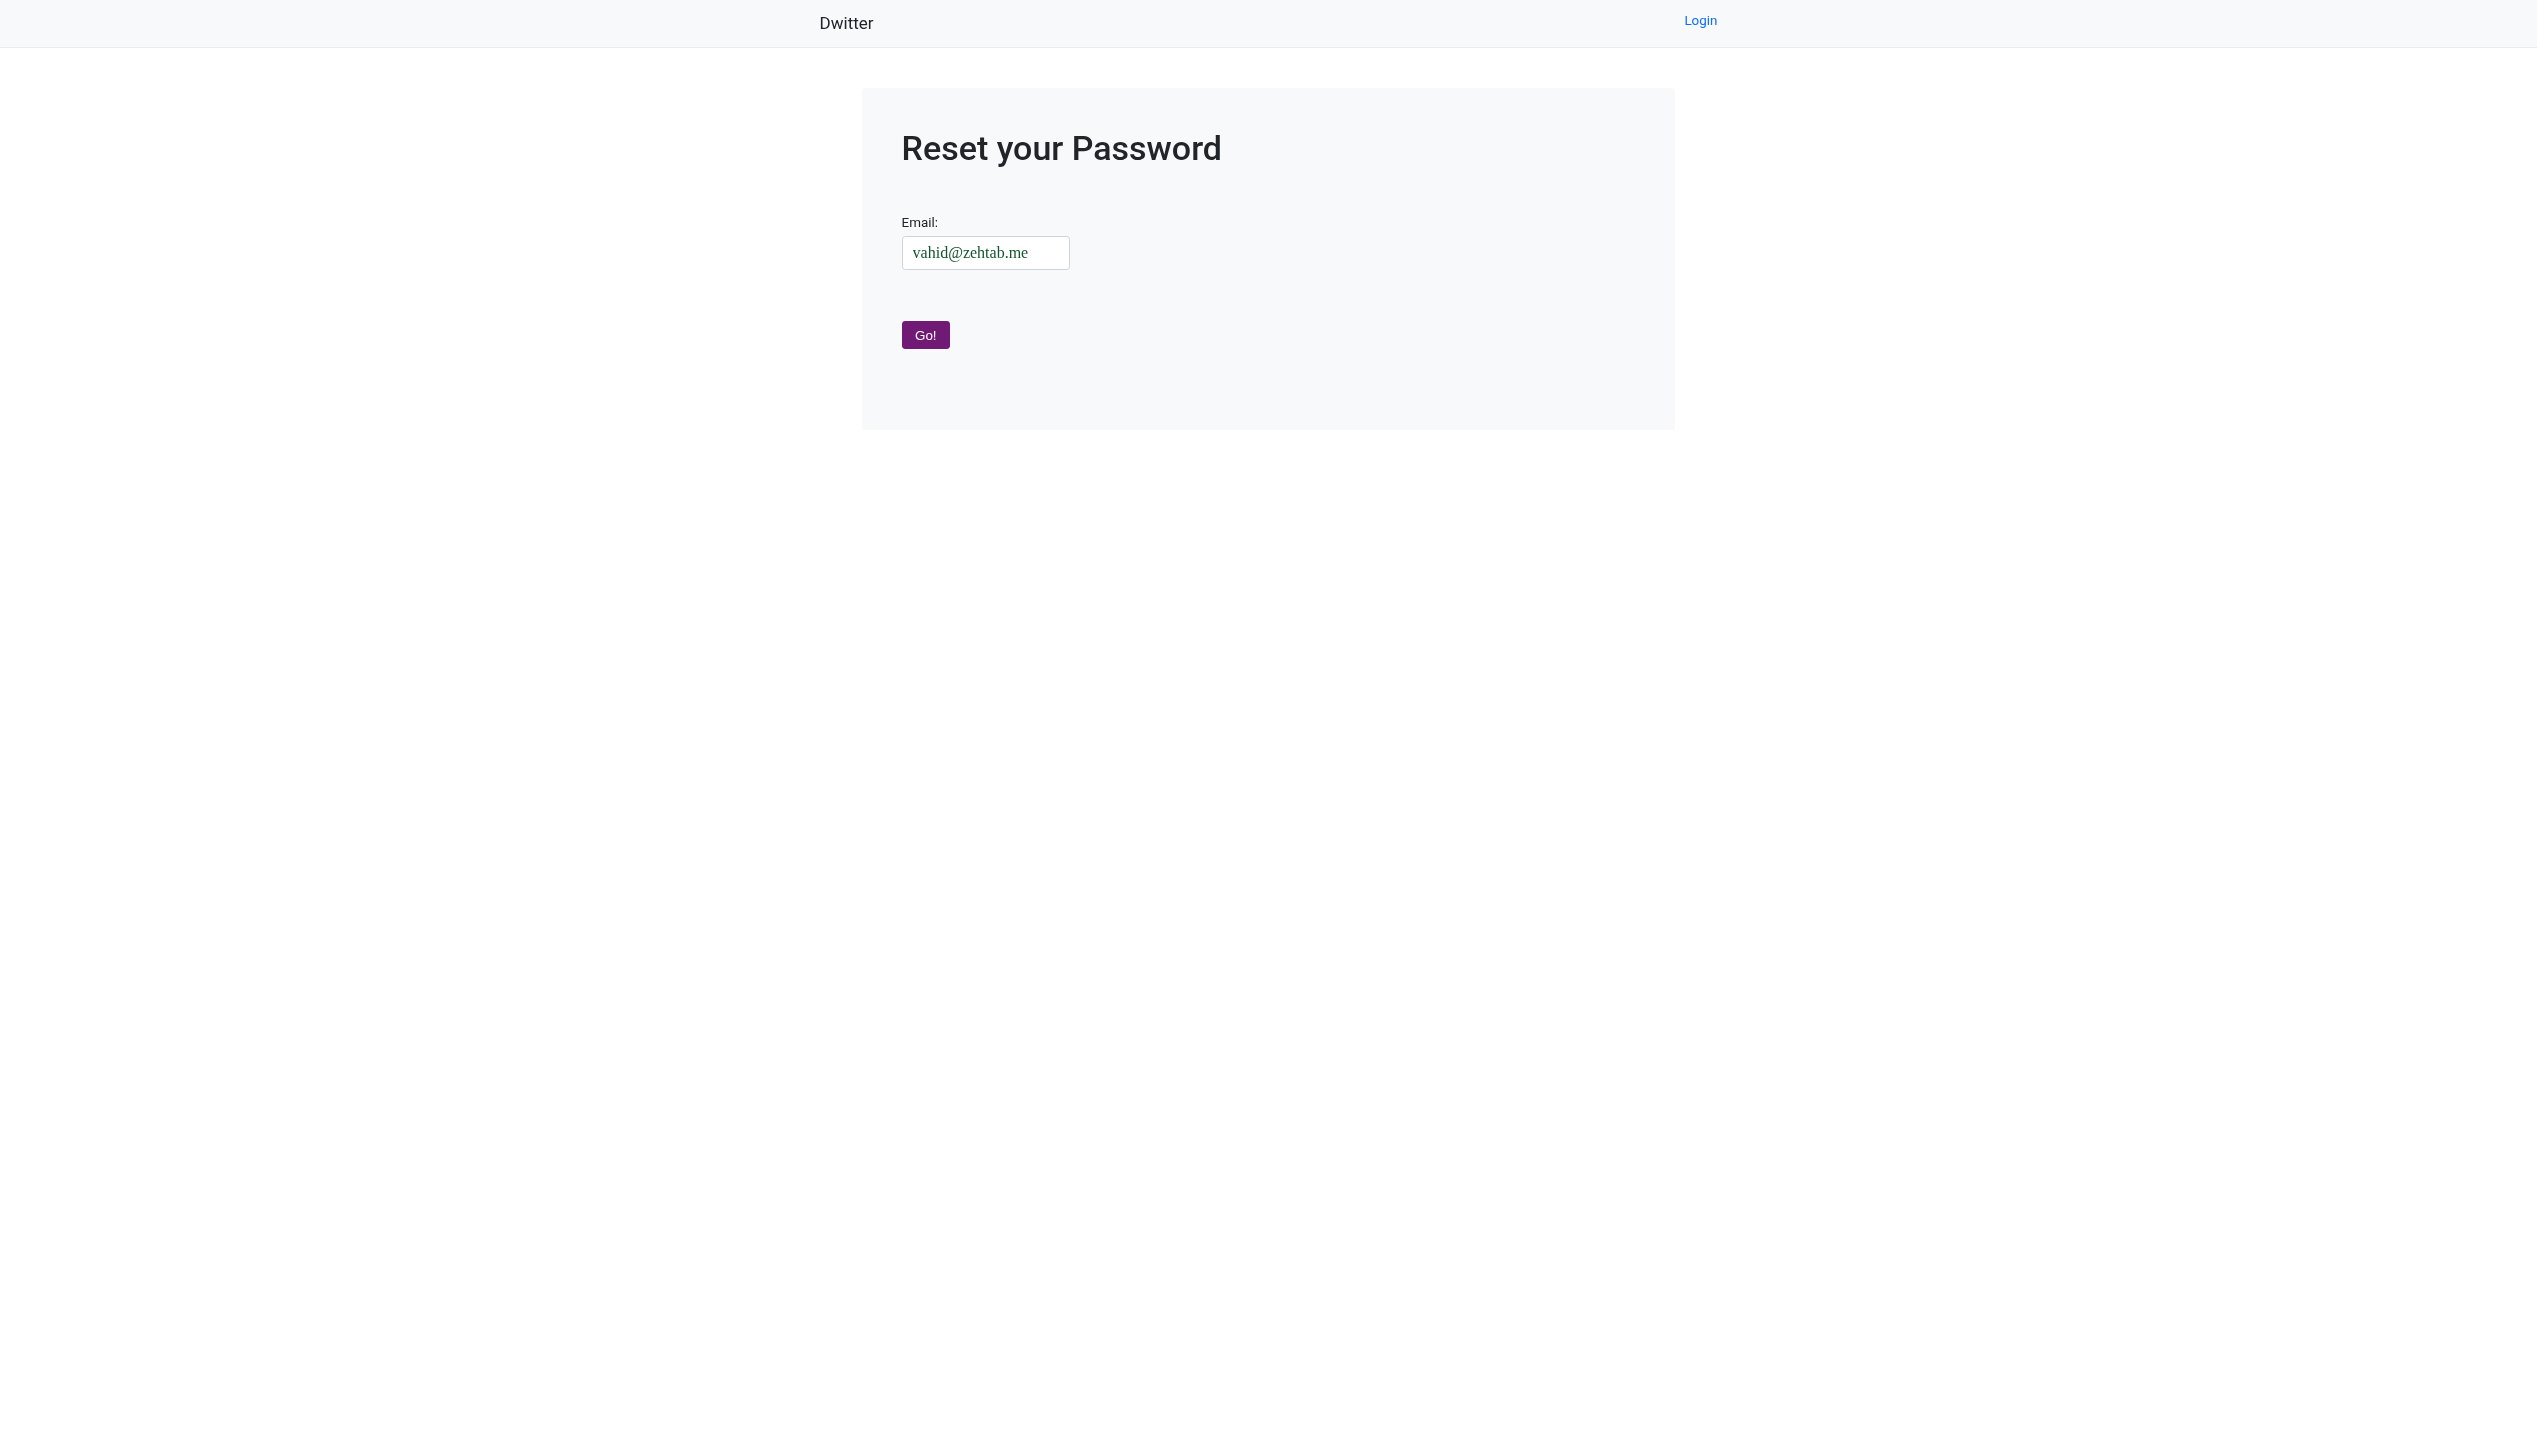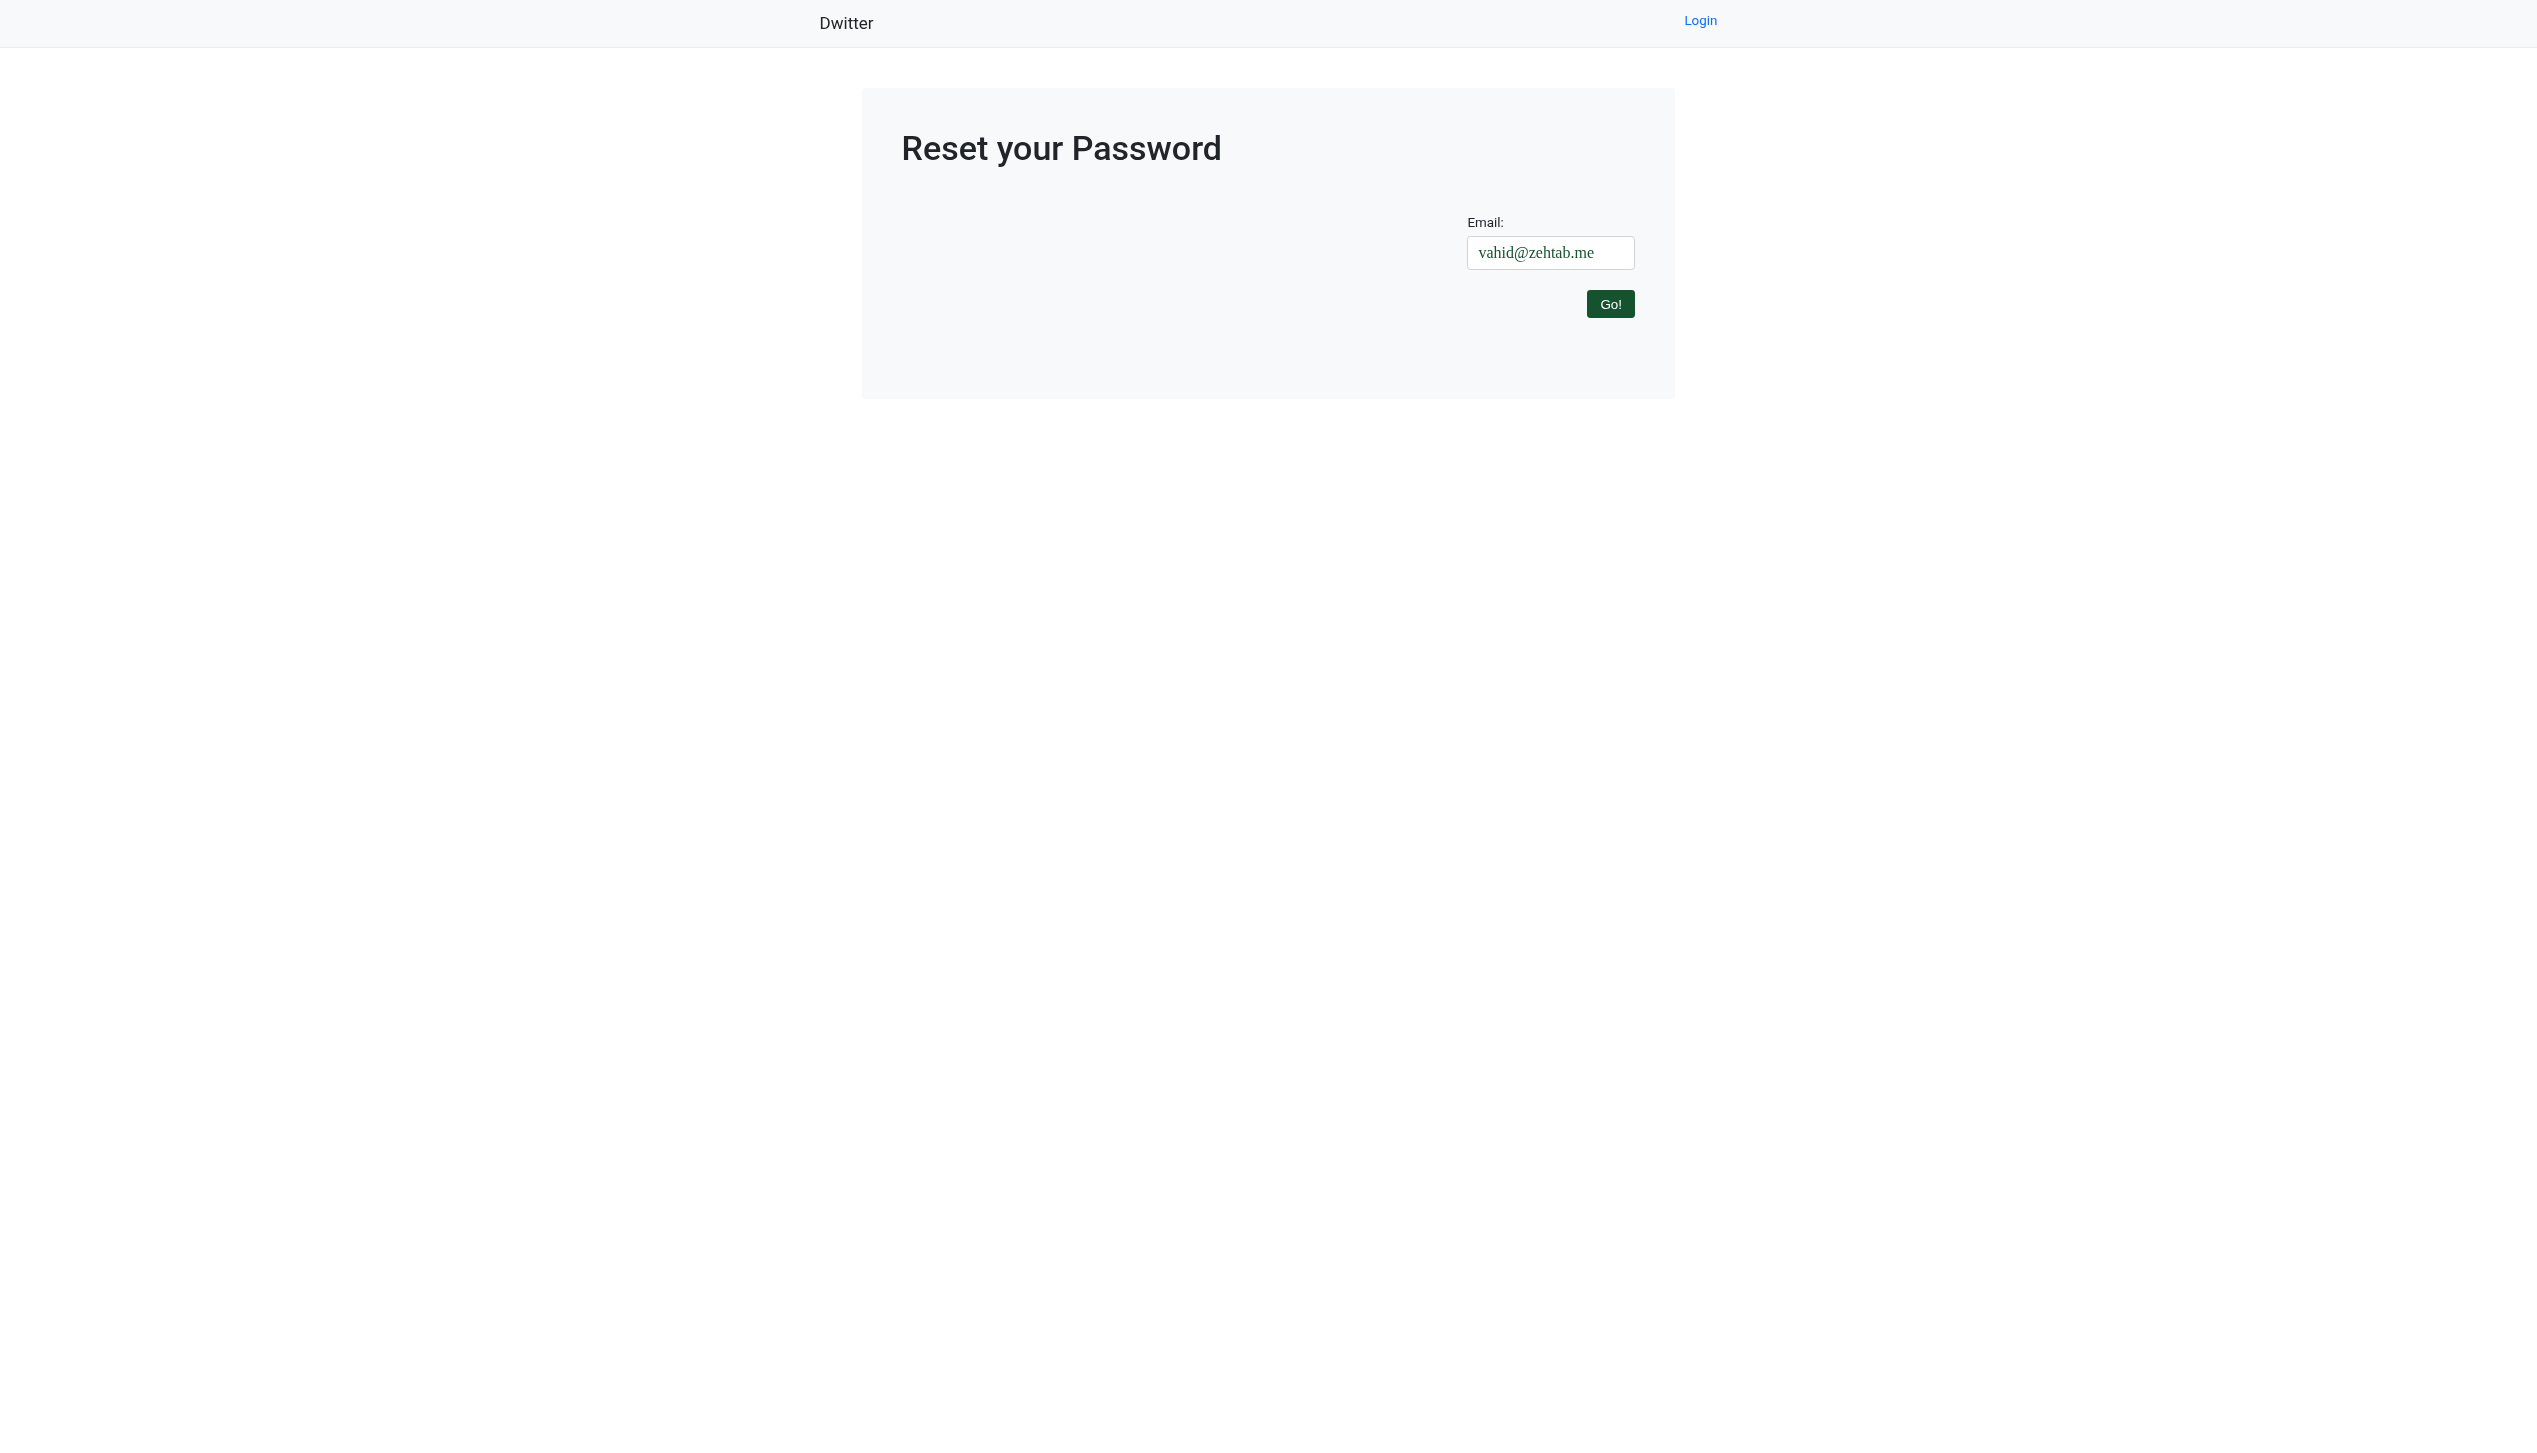--- a/index.html
+++ b/index.html
@@ -49,21 +49,21 @@
     .page-title {
       text-align: left;
       font-size: 34px;
       font-weight: 500;
       color: #212529;
       margin-bottom: 47px;
     }
     .form-wrapper {
       display: flex;
       flex-direction: column;
-      align-items: flex-end;
+      align-items: flex-start;
     }
     .form-group {
       width: 168px;
       margin-bottom: 20px;
     }
     .form-label {
       display: block;
       font-size: 13.4px;
       color: #212529;
       margin-bottom: 6.7px;
@@ -72,27 +72,28 @@
       width: 100%;
       padding: 6.7px 10px;
       font-size: 16px;
       border: 0.8px solid #ced4da;
       border-radius: 3.4px;
       background: #ffffff;
       color: #14532d;
       font-family: Liberation Serif, serif;
     }
     .submit-button {
-      background-color: #14532d;
+      background-color: #701a75;
       color: #ffffff;
       border: none;
       padding: 6.7px 13.4px;
       font-size: 13.4px;
       border-radius: 3.4px;
       cursor: pointer;
+      margin-top: 31px;
     }
   </style>
 </head>
 <body>
 
 <nav class="navbar">
   <div class="navbar-container">
     <a href="#" class="brand">Dwitter</a>
     <a href="#" class="login-link">Login</a>
   </div>

